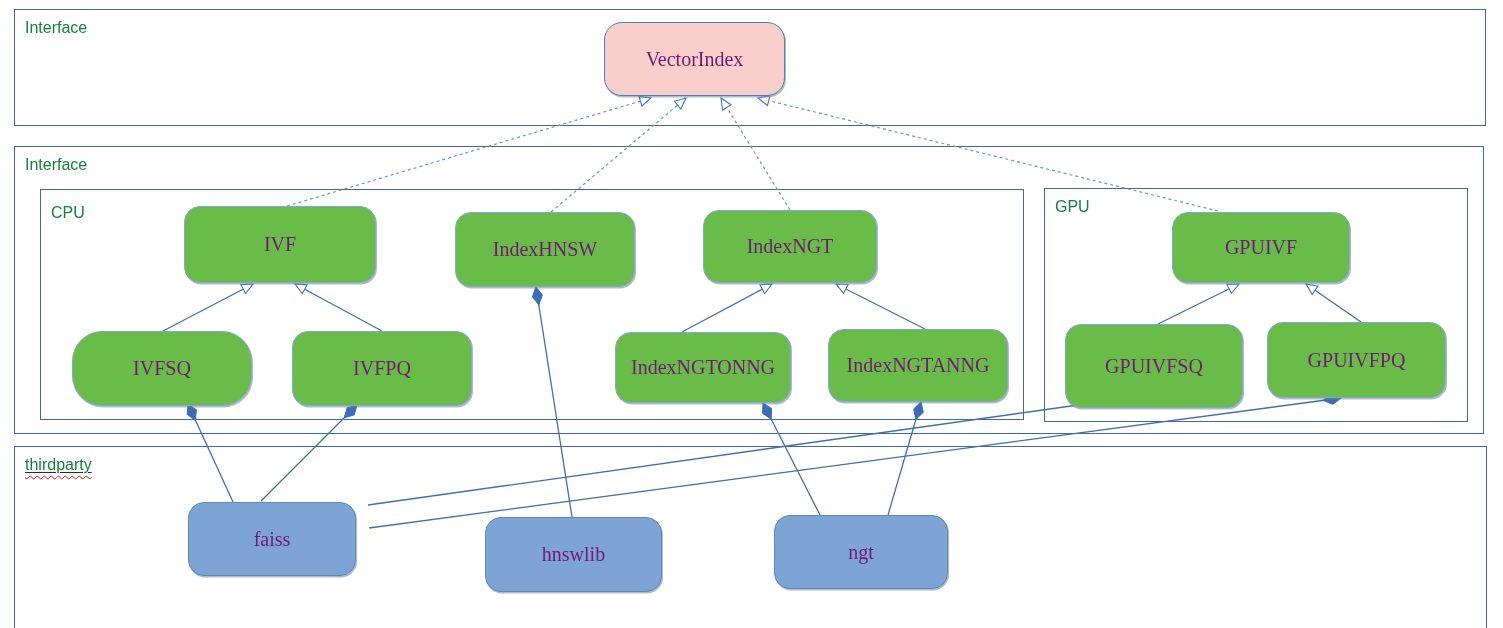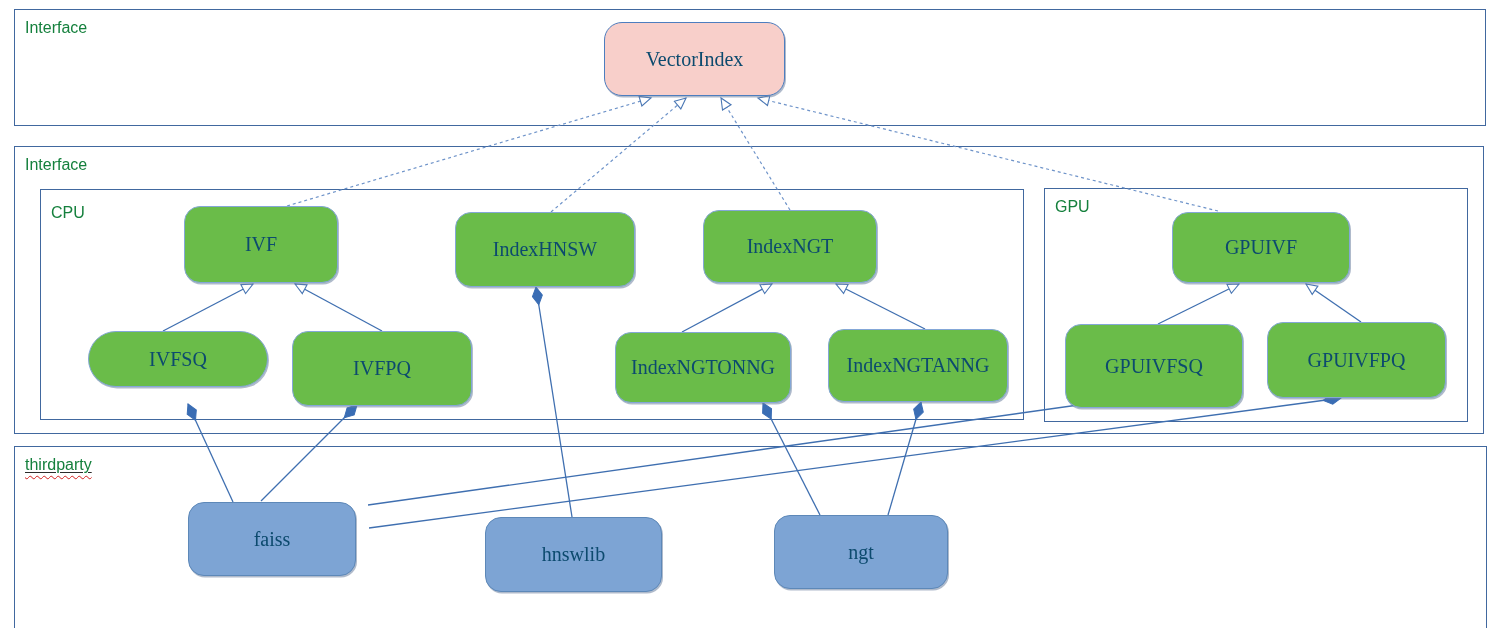--- a/index.html
+++ b/index.html
@@ -40,21 +40,21 @@
     z-index:2;
     pointer-events:none;
   }
   .node{
     position:absolute;
     box-sizing:border-box;
     border-radius:16px;
     display:flex;align-items:center;justify-content:center;
     font-family:"Liberation Serif",serif;
     font-size:20px;
-    color:#0c4a6e;
+    color:#701a75;
     z-index:3;
     box-shadow:1px 1.5px 0 rgba(110,130,160,0.55);
   }
   .node-interface{
     background:var(--pink-fill);
     border:1.6px solid var(--pink-border);
     border-radius:18px;
   }
   .node-class{
     background:var(--green-fill);
@@ -126,30 +126,30 @@
       <line x1="536" y1="287" x2="572" y2="517" class="edge-composition" marker-start="url(#m-diamond)"></line>
       <line x1="763" y1="403" x2="820" y2="515" class="edge-composition" marker-start="url(#m-diamond)"></line>
       <line x1="921" y1="402" x2="888" y2="515" class="edge-composition" marker-start="url(#m-diamond)"></line>
       <line x1="1128" y1="398" x2="368" y2="505" class="edge-composition" marker-start="url(#m-diamond)"></line>
       <line x1="1341" y1="398" x2="369" y2="528" class="edge-composition" marker-start="url(#m-diamond)"></line>
     </svg>
 
   <div class="node node-interface" style="left: 604px; top: 22px; width: 181px; height: 74px;">
       <span>VectorIndex</span>
     </div>
-  <div class="node node-class" style="left: 184px; top: 206px; width: 154px; height: 77px;">
+  <div class="node node-class" style="left: 184px; top: 206px; width: 192px; height: 77px;">
       <span>IVF</span>
     </div>
   <div class="node node-class" style="left: 455px; top: 212px; width: 180px; height: 75px;">
       <span>IndexHNSW</span>
     </div>
   <div class="node node-class" style="left: 703px; top: 210px; width: 174px; height: 73px;">
       <span>IndexNGT</span>
     </div>
-  <div class="node node-class" style="left: 88px; top: 331px; width: 180px; height: 56px; border-radius: 30px;">
+  <div class="node node-class" style="left: 72px; top: 331px; width: 180px; height: 75px; border-radius: 30px;">
       <span>IVFSQ</span>
     </div>
   <div class="node node-class" style="left: 292px; top: 331px; width: 180px; height: 75px;">
       <span>IVFPQ</span>
     </div>
   <div class="node node-class" style="left: 615px; top: 332px; width: 176px; height: 71px;">
       <span>IndexNGTONNG</span>
     </div>
   <div class="node node-class" style="left: 828px; top: 329px; width: 180px; height: 73px;">
       <span>IndexNGTANNG</span>

